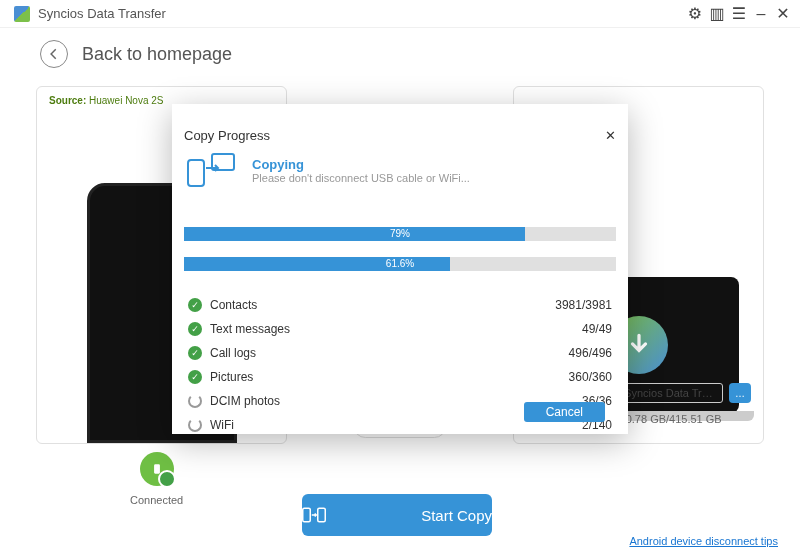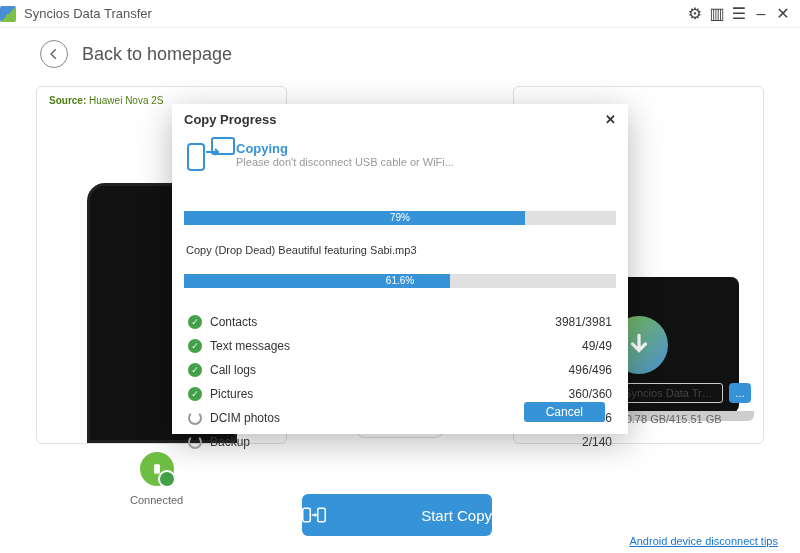--- a/index.html
+++ b/index.html
@@ -1,17 +1,17 @@
 <!DOCTYPE html>
 <html><head>
 <meta charset="utf-8">
 <style>
 *{box-sizing:border-box;margin:0;padding:0;font-family:"Segoe UI",Arial,sans-serif}
 body{background:#fff;width:800px;height:553px;overflow:hidden;color:#444;position:relative}
-.titlebar{height:28px;display:flex;align-items:center;padding:0 6px 0 0;border-bottom:1px solid #f0f0f0}
+.titlebar{height:28px;display:flex;align-items:center;padding:0 6px 0 14px;border-bottom:1px solid #f0f0f0}
 .titlebar .logo{width:16px;height:16px;background:linear-gradient(135deg,#4a8fd4 50%,#7cc04a 50%);border-radius:2px;margin-right:8px}
 .titlebar .title{font-size:13px;color:#555;flex:1}
 .winbtn{width:22px;height:22px;display:flex;align-items:center;justify-content:center;cursor:pointer;color:#444}
 .back-row{display:flex;align-items:center;padding:12px 24px 18px 40px}
 .back-circle{width:28px;height:28px;border:1.5px solid #888;border-radius:50%;display:flex;align-items:center;justify-content:center;margin-right:14px;cursor:pointer}
 .back-text{font-size:18px;color:#555}
 .main-row{display:flex;gap:18px;padding:0 36px}
 .panel{border:1px solid #e0e0e0;border-radius:6px;flex:1;height:358px;position:relative;background:#fff}
 .panel.mid{flex:0 0 190px;border:none}
 .src-label{position:absolute;top:8px;left:12px;font-size:10px;color:#4d7c0f}
@@ -26,22 +26,22 @@
 .start-btn{margin:22px auto 0;width:190px;height:42px;background:#3693d7;color:#fff;border-radius:6px;display:flex;align-items:center;justify-content:space-between;gap:12px;font-size:15px;cursor:pointer}
 .chk-pill{position:absolute;left:50%;transform:translateX(-50%);bottom:-8px;border:1px solid #ddd;border-radius:20px;padding:4px 18px;font-size:12px;color:#888;background:#fff}
 .workdir{position:absolute;bottom:40px;left:12px;right:12px;font-size:11px;color:#444}
 .wd-input{display:flex;align-items:center;gap:6px;margin-top:2px}
 .wd-input .box{flex:1;border:1px solid #ccc;padding:3px 6px;font-size:11px;white-space:nowrap;overflow:hidden;text-overflow:ellipsis;border-radius:3px}
 .wd-btn{width:22px;height:20px;background:#3693d7;border-radius:4px;display:flex;align-items:center;justify-content:center;color:#fff;cursor:pointer;font-size:10px}
 .space-text{position:absolute;bottom:18px;left:12px;font-size:11px;color:#666}
 .footer-link{position:absolute;right:22px;bottom:6px;font-size:11px;color:#1976d2;text-decoration:underline;cursor:pointer}
 
 .modal{position:absolute;top:104px;left:172px;width:456px;height:330px;background:#fff;box-shadow:0 8px 32px rgba(0,0,0,.28);z-index:50}
-.modal-title{display:flex;justify-content:space-between;align-items:center;padding:8px 12px 6px;font-size:13px;font-weight:700;color:#333}
-.copy-block{display:flex;align-items:center;gap:0;padding:4px 14px 24px}
+.modal-title{display:flex;justify-content:space-between;align-items:center;padding:24px 12px 6px;font-size:13px;font-weight:400;color:#333}
+.copy-block{display:flex;align-items:center;gap:16px;padding:4px 14px 24px}
 .copy-icon-wrap{width:50px;height:34px;display:flex;align-items:center;justify-content:center}
 .copy-label{font-size:13px;font-weight:600;color:#3693d7}
 .copy-sub{font-size:11px;color:#999}
 .pbar{height:14px;background:#e0e0e0;margin:16px 12px;position:relative}
 .pbar .fill{height:100%;background:#3693d7}
 .pbar .pct{position:absolute;left:50%;top:0;transform:translateX(-50%);font-size:10px;color:#fff;line-height:14px}
 .file-line{font-size:11px;color:#333;padding:3px 14px 2px}
 .tbl{padding:6px 14px 0}
 .trow{display:flex;align-items:center;justify-content:space-between;padding:5px 2px;font-size:12px;color:#333}
 .trow .left{display:flex;align-items:center;gap:8px}
@@ -139,21 +139,20 @@
     </div>
     <div>
       <div class="copy-label">Copying</div>
       <div class="copy-sub">Please don't disconnect USB cable or WiFi...</div>
     </div>
   </div>
   <div class="pbar">
     <div class="fill" id="b1" style="width: 79%;"></div>
       <div class="pct">79%</div>
   </div>
-  <div class="file-line">Copy (Drop Dead) Beautiful featuring Sabi.mp3</div>
   <div class="pbar">
     <div class="fill" id="b2" style="width: 61.6%;"></div>
       <div class="pct">61.6%</div>
   </div>
   <div class="tbl" id="rows">
       <div class="trow">
         <span class="left">
           <span class="ok-ic">✓</span>
           <span>Contacts</span>
         </span>
@@ -183,19 +182,19 @@
       <div class="trow">
         <span class="left">
           <span class="prog-ic"></span>
           <span>DCIM photos</span>
         </span>
         <span>36/36</span>
       </div>
       <div class="trow">
         <span class="left">
           <span class="prog-ic"></span>
-          <span>Backup</span>
+          <span>WiFi</span>
         </span>
         <span>2/140</span>
       </div>
     </div>
   <div class="cancel-btn">Cancel</div>
 </div>
 
 </body></html>

